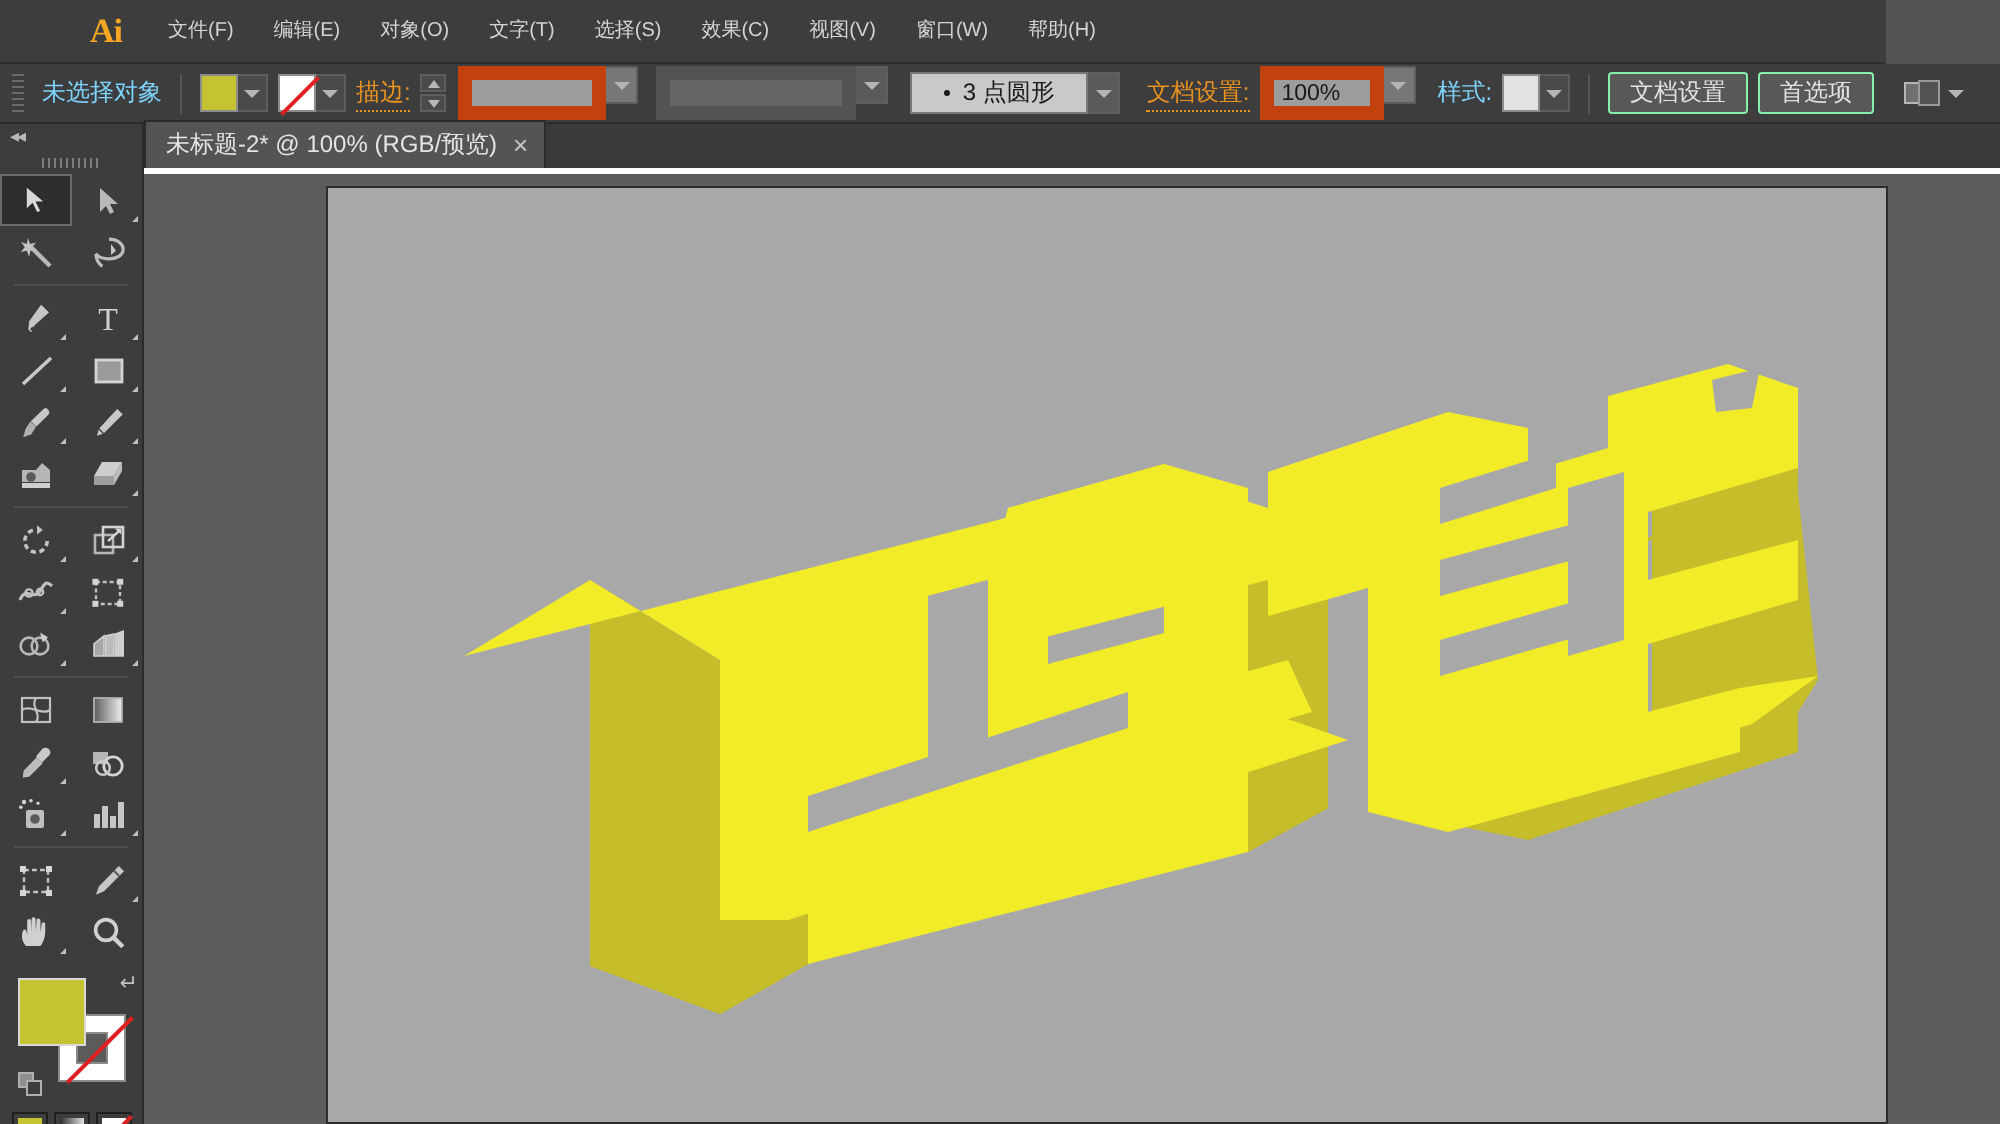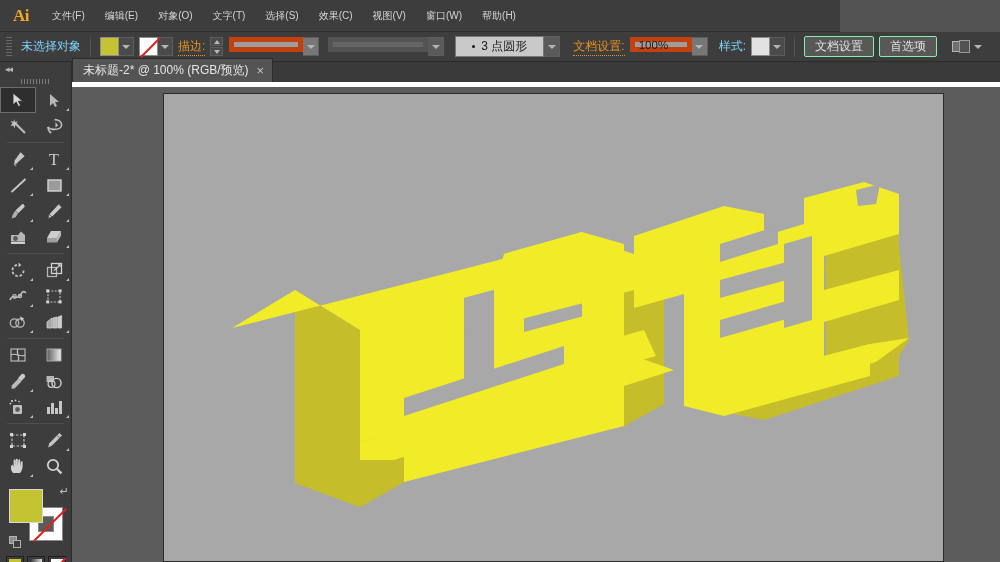--- a/index.html
+++ b/index.html
@@ -7,24 +7,24 @@
     width: 1000px; height: 562px;
     background: #535353;
     font-family: "Liberation Sans", "DejaVu Sans", sans-serif;
     overflow: hidden;
     -webkit-font-smoothing: antialiased;
   }
   .app { position: relative; width: 1000px; height: 562px; }
 
   
   .menubar {
-    position: absolute; left: 0; top: 0; width: 840px; height: 32px;
+    position: absolute; left: 0; top: 0; width: 943px; height: 32px;
     background: #3d3d3d;
     border-bottom: 1px solid #2e2e2e;
-    display: flex; align-items: center;
+    display: flex; align-items: center; padding-left: 32px;
   }
   .ai-logo {
     width: 42px; height: 32px;
     display: flex; align-items: center; justify-content: center;
     color: #f5a623; font-weight: bold; font-size: 17px;
     font-family: "Liberation Serif", "DejaVu Serif", serif;
     letter-spacing: -0.5px;
   }
   .menu-item {
     padding: 0 10px; height: 32px; line-height: 32px;
@@ -83,21 +83,21 @@
   .stepper { display: flex; flex-direction: column; gap: 1px; margin-right: 1px; }
   .stepper span {
     width: 13px; height: 9px; background: #4a4a4a; border: 1px solid #5e5e5e;
     display: flex; align-items: center; justify-content: center;
   }
   .tri-up { width:0;height:0;border-left:3px solid transparent;
     border-right:3px solid transparent;border-bottom:4px solid #b8b8b8; }
   .tri-dn { width:0;height:0;border-left:3px solid transparent;
     border-right:3px solid transparent;border-top:4px solid #b8b8b8; }
   .field {
-    height: 15px; background: #9d9d9d; border: 5px solid #c2410c;
+    height: 27px; background: #9d9d9d; border: 7px solid #c2410c;
     display: flex; align-items: center; padding: 0 4px;
     color: #1a1a1a; font-size: 11.5px;
   }
   .field.dark { background: #656565; border-color: #535353; }
   .field-drop {
     width: 16px; height: 19px; background: #777; border: 1px solid #5e5e5e;
     border-left: none; display: flex; align-items: center; justify-content: center;
   }
   .field-drop.dk { background: #5a5a5a; }
   .brushbox {
@@ -119,21 +119,21 @@
     border:1px solid #b5b5b5; background:#707070;
   }
   .sel-ico::after {
     content:""; position:absolute; left:7px; top:0px; width:9px; height:11px;
     border:1px solid #9a9a9a; background:#525252;
   }
 
   
   .tabbar {
     position: absolute; left: 72px; top: 62px; width: 928px; height: 25px;
-    background: #3a3a3a; border-bottom: 5px solid #ffffff;
+    background: #3a3a3a; border-bottom: 3px solid #ffffff;
     display: flex; align-items: flex-end;
   }
   .doctab {
     height: 24px; background: #545454; border: 1px solid #2b2b2b; border-bottom: none;
     display: flex; align-items: center; gap: 8px; padding: 0 8px 0 10px;
     color: #e4e4e4; font-size: 12px; white-space: nowrap;
   }
   .tab-close { color: #c5c5c5; font-size: 13px; line-height: 1; }
 
   

